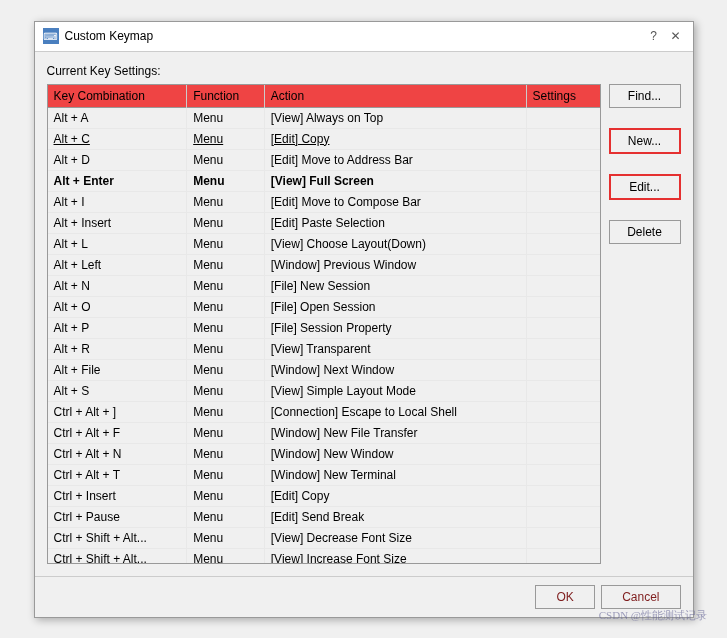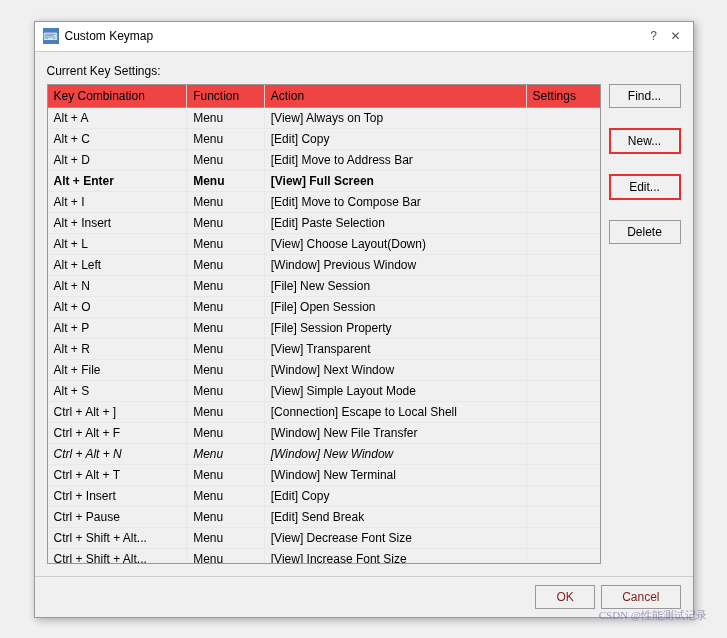--- a/index.html
+++ b/index.html
@@ -225,21 +225,21 @@
                 <th>Settings</th>
               </tr>
             </thead>
             <tbody id="table-body">
             <tr style="cursor: pointer;">
                   <td>Alt + A</td>
                   <td>Menu</td>
                   <td>[View] Always on Top</td>
                   <td></td>
                 </tr>
-                <tr style="cursor: pointer;">
+                <tr style="cursor: pointer; text-decoration: underline;">
                   <td>Alt + C</td>
                   <td>Menu</td>
                   <td>[Edit] Copy</td>
                   <td></td>
                 </tr>
                 <tr style="cursor: pointer;">
                   <td>Alt + D</td>
                   <td>Menu</td>
                   <td>[Edit] Move to Address Bar</td>
                   <td></td>
@@ -315,21 +315,21 @@
                   <td>Menu</td>
                   <td>[Connection] Escape to Local Shell</td>
                   <td></td>
                 </tr>
                 <tr style="cursor: pointer;">
                   <td>Ctrl + Alt + F</td>
                   <td>Menu</td>
                   <td>[Window] New File Transfer</td>
                   <td></td>
                 </tr>
-                <tr style="cursor: pointer; font-style: italic;">
+                <tr style="cursor: pointer;">
                   <td>Ctrl + Alt + N</td>
                   <td>Menu</td>
                   <td>[Window] New Window</td>
                   <td></td>
                 </tr>
                 <tr style="cursor: pointer;">
                   <td>Ctrl + Alt + T</td>
                   <td>Menu</td>
                   <td>[Window] New Terminal</td>
                   <td></td>

